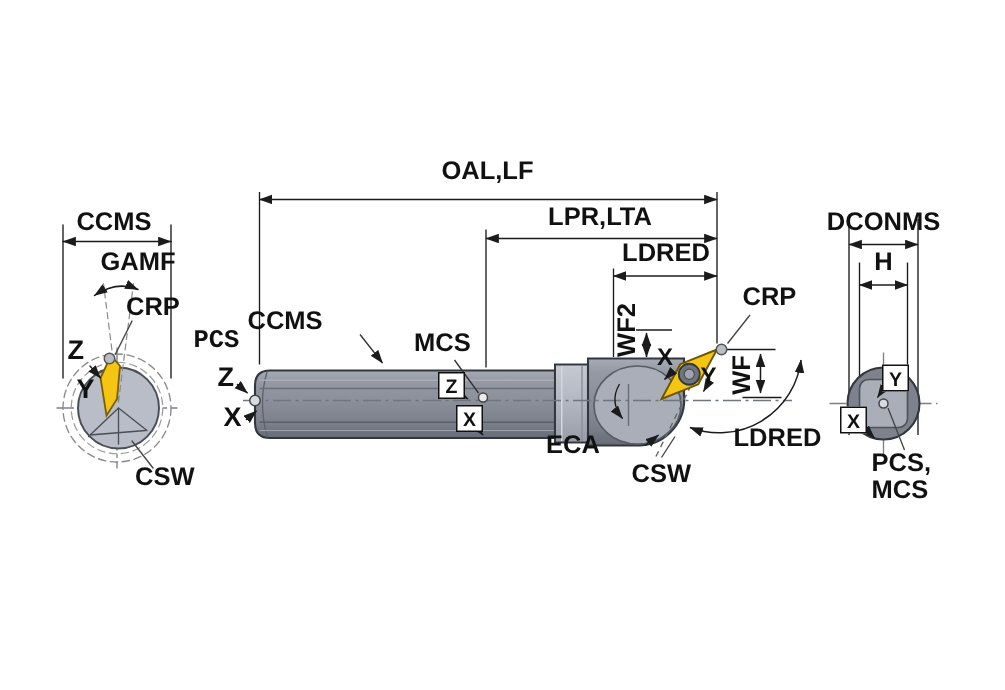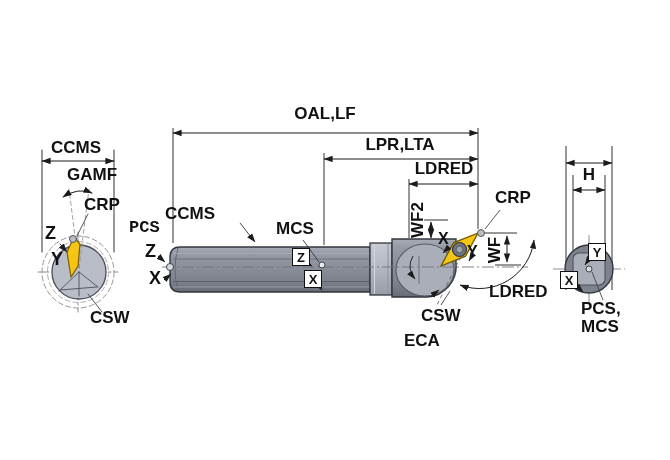--- a/index.html
+++ b/index.html
@@ -170,24 +170,25 @@
 <div class="lbl ctr" style="left:255px;top:105px;width:140px;text-align:center;">OAL,LF</div>
 <div class="lbl ctr" style="left:384px;top:160px;width:120px;">LDRED</div>
 <div class="lbl ctr" style="left:330px;top:136px;width:140px;">LPR,LTA</div>
 
 <div class="vlbl" style="left:388px;top:210px;">WF2</div>
 <div class="vlbl" style="left:465px;top:240px;">WF</div>
 
 <div class="lbl" style="left:495px;top:189px;">CRP</div>
 <div class="lbl sm" style="left:438px;top:230px;">X</div>
 <div class="lbl sm" style="left:467px;top:243px;">Y</div>
-<div class="lbl" style="left:404px;top:288px;margin-top:44px;">ECA</div>
+<div class="lbl" style="left:364px;top:288px;">ECA</div>
 <div class="lbl" style="left:421px;top:307px;">CSW</div>
 <div class="lbl" style="left:489px;top:283px;">LDRED</div>
 
+<div class="lbl ctr" style="left:543px;top:139px;width:92px;">DCONMS</div>
 <div class="lbl ctr" style="left:572px;top:166px;width:34px;">H</div>
 <div class="boxlbl" style="left:588px;top:243px;">Y</div>
 <div class="boxlbl" style="left:560px;top:271px;">X</div>
 <div class="lbl twoline" style="left:581px;top:300px;">
   <div>PCS,</div>
   <div>MCS</div>
 </div>
 
 </div>
 

